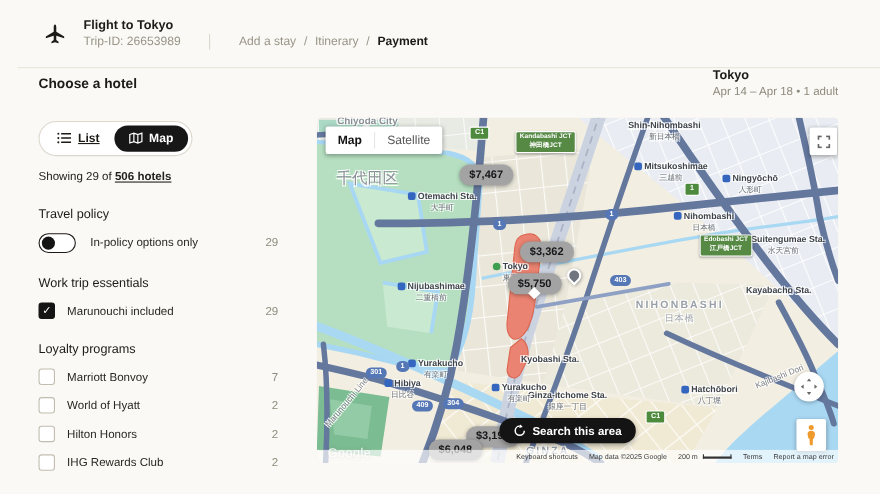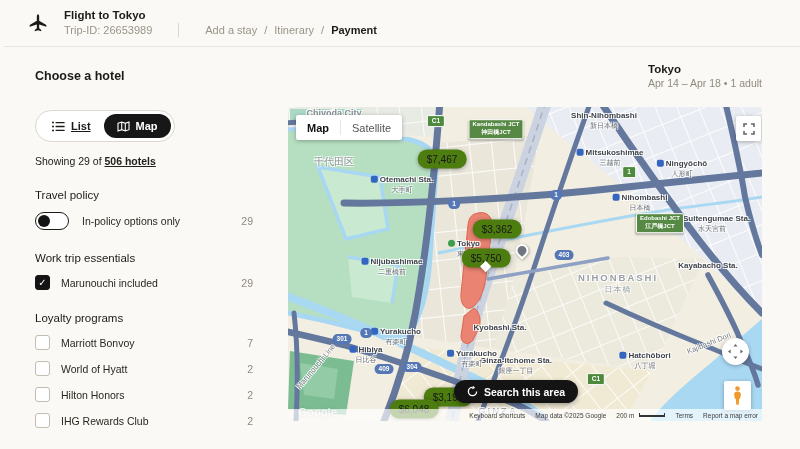--- a/index.html
+++ b/index.html
@@ -1,20 +1,20 @@
 <!DOCTYPE html>
 <html><head>
 <meta charset="utf-8">
 <style>
   html,body{margin:0;padding:0;background:#e9e7e0;}
   *{box-sizing:border-box;font-family:"Liberation Sans","DejaVu Sans",sans-serif;}
   #app{position:relative;width:800px;height:449px;background:#faf9f5;overflow:hidden;}
 
   
-  #hdr{position:absolute;top:0;left:4px;right:0;height:47px;border-bottom:1px solid #e8e5dc;display:flex;align-items:center;background:#faf9f5;}
+  #hdr{position:absolute;top:0;left:16px;right:0;height:62px;border-bottom:1px solid #e8e5dc;display:flex;align-items:center;background:#faf9f5;}
   #logo{margin-left:24px;width:20px;height:20px;flex:0 0 auto;}
   #hdr-text{margin-left:16px;display:flex;flex-direction:column;gap:2px;}
   #trip-title{font-size:11.5px;font-weight:700;color:#1d1b17;}
   #hdr-line2{display:flex;align-items:center;gap:26px;font-size:11px;color:#9a9488;}
   .vdiv{width:1px;height:14px;background:#dcd8cd;}
   #crumbs{display:flex;align-items:center;gap:7px;}
   .crumb{color:#9a9488;}
   .crumb.active{color:#1d1b17;font-weight:700;}
   .crumb-sep{color:#9a9488;}
   #hdr-right{margin-left:auto;display:flex;align-items:center;gap:14px;padding-right:24px;}
@@ -25,21 +25,21 @@
   #page-title{margin-left:35px;font-size:12.5px;font-weight:600;color:#1d1b17;}
   #sub-right{margin-left:auto;display:flex;align-items:center;gap:16px;padding-right:38px;}
   #loc-block{display:flex;flex-direction:column;gap:2px;}
   #loc-name{font-size:11.5px;font-weight:700;color:#1d1b17;}
   #loc-dates{font-size:10.5px;color:#8f8a7d;}
   #edit-btn{background:#fff;border:1.5px solid #23211c;border-radius:10px;padding:8px 14px;font-size:11.5px;font-weight:700;color:#1d1b17;cursor:pointer;}
 
   
   #side{position:absolute;left:35px;top:110px;width:218px;}
   #view-toggle{display:inline-flex;align-items:center;background:#fff;border:1px solid #dcd8cd;border-radius:22px;padding:3px;}
-  .vt-btn{display:flex;align-items:center;gap:6px;padding:6px 13px;border-radius:17px;font-size:11px;font-weight:700;color:#1d1b17;cursor:pointer;}
+  .vt-btn{display:flex;align-items:flex-start;gap:6px;padding:6px 13px;border-radius:17px;font-size:11px;font-weight:700;color:#1d1b17;cursor:pointer;}
   .vt-btn .vt-label{text-decoration:underline;}
   .vt-btn.sel{background:#171717;color:#fff;}
   .vt-btn.sel .vt-label{text-decoration:none;}
   #results{margin-top:13px;font-size:10.5px;color:#24221d;}
   #results a{color:#24221d;font-weight:600;text-decoration:underline;cursor:pointer;}
   .f-head{margin-top:22px;font-size:11.5px;font-weight:500;color:#1d1b17;}
   .f-row{display:flex;align-items:center;margin-top:11px;}
   .switch{position:relative;width:34px;height:18px;border:1.5px solid #1d1b17;border-radius:10px;background:#fff;flex:0 0 auto;cursor:pointer;}
   .switch .knob{position:absolute;left:2px;top:1.5px;width:12px;height:12px;border-radius:50%;background:#141414;}
   .cb{width:15px;height:15px;border:1.2px solid #c2bdb0;border-radius:3px;background:#fff;flex:0 0 auto;cursor:pointer;display:flex;align-items:center;justify-content:center;}
@@ -48,32 +48,32 @@
   .f-label{margin-left:11px;font-size:10.5px;color:#2a2821;}
   .f-count{margin-left:auto;font-size:10.5px;color:#8f8a7c;}
 
   
   #map{position:absolute;left:288px;top:107px;width:474px;height:314px;border-radius:4px;overflow:hidden;background:#f2eee2;}
   #map-svg{position:absolute;left:0;top:0;z-index:0;}
   .halo{text-shadow:-1px -1px 0 rgba(255,255,255,.9),1px -1px 0 rgba(255,255,255,.9),-1px 1px 0 rgba(255,255,255,.9),1px 1px 0 rgba(255,255,255,.9);}
   .m-label{position:absolute;z-index:2;transform:translate(-50%,-50%);text-align:center;white-space:nowrap;line-height:1.15;}
   .m-label .t2{display:block;}
   .m-label.city .t1{font-size:9px;font-weight:700;color:#8a9096;}
-  .m-label.city .t2{font-size:10px;color:#8a9096;margin-top:36px;}
+  .m-label.city .t2{font-size:14px;color:#8a9096;margin-top:36px;}
   .m-label.station .t1{font-size:8px;font-weight:700;color:#3f444b;}
   .m-label.station .t2{font-size:7px;color:#6a7076;}
   .m-label.area .t1{font-size:9.5px;font-weight:700;letter-spacing:2px;color:#989fa6;}
   .m-label.area .t2{font-size:8px;color:#989fa6;letter-spacing:1px;}
   .m-label.road .t1{font-size:7.5px;color:#7d8288;}
   .mini-icon{display:inline-block;width:7px;height:7px;border-radius:2px;background:#3466c0;vertical-align:middle;margin-right:2px;}
   .mini-icon.tree{background:#3d9e4f;border-radius:50%;}
   .shield{position:absolute;z-index:2;transform:translate(-50%,-50%);font-size:6.5px;font-weight:700;color:#fff;background:#5577b5;border-radius:7px;padding:1px 4px;line-height:1.2;}
   .shield.green{background:#4d8a3d;border-radius:2px;border:1px solid #fff;}
   .jct{position:absolute;z-index:2;transform:translate(-50%,-50%);background:#568a44;border:1.2px solid #fff;border-radius:2px;color:#fff;font-size:6px;font-weight:700;text-align:center;padding:1px 3px;line-height:1.3;white-space:nowrap;box-shadow:0 1px 2px rgba(0,0,0,.25);}
-  .price-marker{position:absolute;z-index:4;transform:translate(-50%,-50%);background:#4d7c0f;border-radius:13px;padding:4px 9px;font-size:10px;font-weight:400;color:#17171a;box-shadow:0 1px 4px rgba(0,0,0,.35);white-space:nowrap;cursor:pointer;}
+  .price-marker{position:absolute;z-index:4;transform:translate(-50%,-50%);background:#a3a3a3;border-radius:13px;padding:4px 9px;font-size:10px;font-weight:700;color:#17171a;box-shadow:0 1px 4px rgba(0,0,0,.35);white-space:nowrap;cursor:pointer;}
   .price-marker.tail::after{content:"";position:absolute;left:50%;bottom:-3px;width:8px;height:8px;background:#fff;transform:translateX(-50%) rotate(45deg);box-shadow:2px 2px 3px rgba(0,0,0,.15);}
   #gray-pin{position:absolute;z-index:3;width:13px;height:13px;background:#70757f;border:2px solid #fff;border-radius:50% 50% 50% 0;transform:translate(-50%,-100%) rotate(-45deg);box-shadow:0 1px 3px rgba(0,0,0,.35);cursor:pointer;}
   #maptype{position:absolute;z-index:5;left:8px;top:8px;height:25px;background:#fff;border-radius:2px;box-shadow:0 1px 4px rgba(0,0,0,.3);display:flex;align-items:center;}
   .mt-seg{padding:0 11px;font-size:11px;color:#565656;cursor:pointer;}
   .mt-seg.sel{color:#111;font-weight:700;}
   #mt-div{width:1px;height:15px;background:#e6e6e6;}
   #fullscreen{position:absolute;z-index:5;left:448px;top:9px;width:25px;height:25px;background:#fff;border-radius:2px;box-shadow:0 1px 4px rgba(0,0,0,.3);display:flex;align-items:center;justify-content:center;cursor:pointer;}
   #pan-ctl{position:absolute;z-index:5;left:434px;top:231px;width:27px;height:27px;border-radius:50%;background:#fff;box-shadow:0 1px 4px rgba(0,0,0,.3);display:flex;align-items:center;justify-content:center;cursor:pointer;}
   #pegman{position:absolute;z-index:5;left:436px;top:274px;width:27px;height:29px;background:#fff;border-radius:2px;box-shadow:0 1px 4px rgba(0,0,0,.3);display:flex;align-items:center;justify-content:center;cursor:pointer;}
   #search-area{position:absolute;z-index:5;left:166px;top:273px;height:23px;background:#141414;border-radius:13px;color:#fff;display:flex;align-items:center;gap:6px;padding:0 13px;font-size:10.5px;font-weight:700;box-shadow:0 2px 5px rgba(0,0,0,.35);cursor:pointer;white-space:nowrap;}

